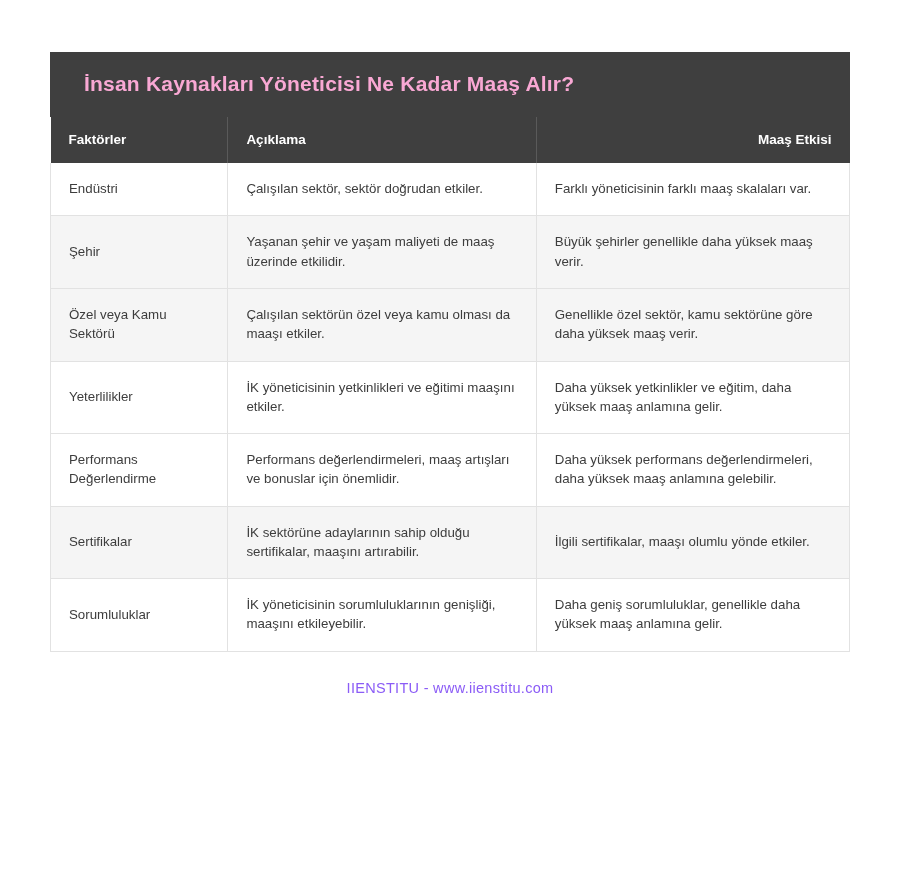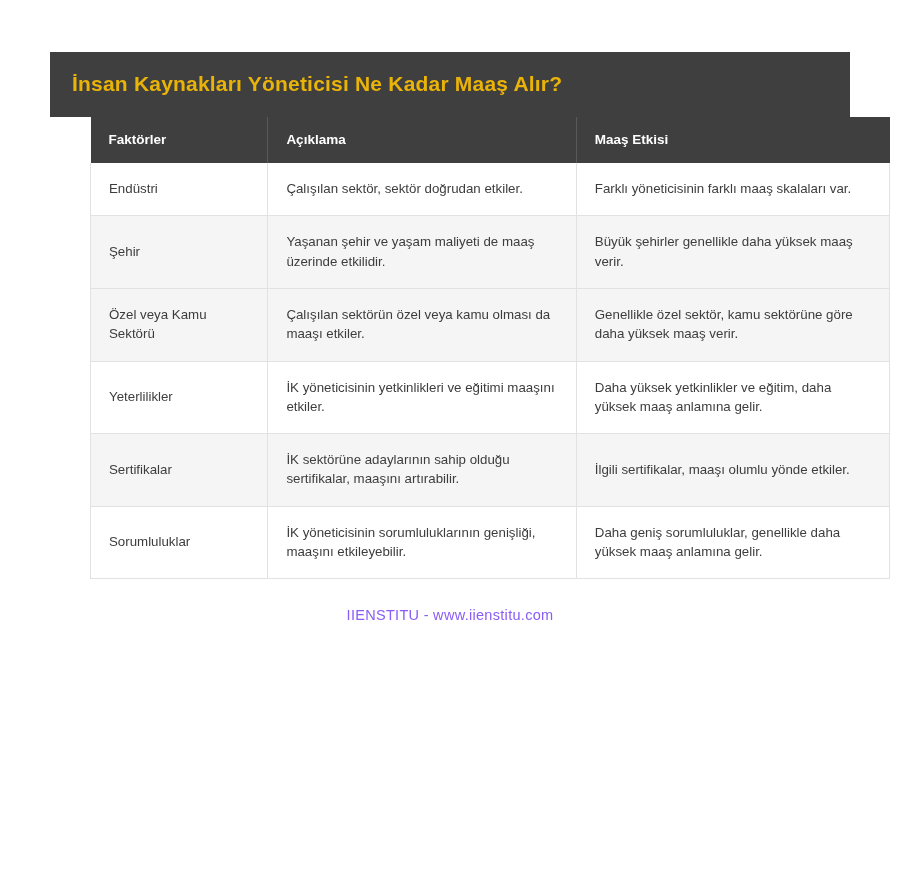--- a/index.html
+++ b/index.html
@@ -18,45 +18,45 @@
     width: 900px;
     height: 871px;
     padding: 52px 50px 0 50px;
     background: #ffffff;
   }
   .table-wrap {
     width: 800px;
   }
   .title-bar {
     background: #3f3f3f;
-    color: #eab308;
-    padding: 19px 22px 21px 22px;
+    color: #f9a8d4;
+    padding: 19px 22px 21px 34px;
     font-size: 21px;
     font-weight: bold;
     letter-spacing: 0.2px;
     line-height: 1.2;
   }
   table.data {
     width: 100%;
     border-collapse: collapse;
     table-layout: fixed;
-    margin-left: 40px;
   }
   table.data thead th {
     background: #3f3f3f;
     color: #ffffff;
     font-size: 13.5px;
     font-weight: bold;
     text-align: left;
     padding: 15px 18px 16px 18px;
     border-right: 1px solid #5a5a5a;
     vertical-align: middle;
   }
   table.data thead th:last-child {
     border-right: none;
+    text-align: right;
   }
   table.data tbody td {
     font-size: 13.3px;
     color: #3d3d3d;
     line-height: 1.45;
     padding: 16px 18px 17px 18px;
     vertical-align: middle;
     border-right: 1px solid #e2e2e2;
     border-bottom: 1px solid #e2e2e2;
   }
@@ -118,20 +118,25 @@
         <tr class="even">
           <td>Özel veya Kamu Sektörü</td>
           <td>Çalışılan sektörün özel veya kamu olması da maaşı etkiler.</td>
           <td>Genellikle özel sektör, kamu sektörüne göre daha yüksek maaş verir.</td>
         </tr>
         <tr class="odd">
           <td>Yeterlilikler</td>
           <td>İK yöneticisinin yetkinlikleri ve eğitimi maaşını etkiler.</td>
           <td>Daha yüksek yetkinlikler ve eğitim, daha yüksek maaş anlamına gelir.</td>
         </tr>
+        <tr class="odd">
+          <td>Performans Değerlendirme</td>
+          <td>Performans değerlendirmeleri, maaş artışları ve bonuslar için önemlidir.</td>
+          <td>Daha yüksek performans değerlendirmeleri, daha yüksek maaş anlamına gelebilir.</td>
+        </tr>
         <tr class="even">
           <td>Sertifikalar</td>
           <td>İK sektörüne adaylarının sahip olduğu sertifikalar, maaşını artırabilir.</td>
           <td>İlgili sertifikalar, maaşı olumlu yönde etkiler.</td>
         </tr>
         <tr class="odd">
           <td>Sorumluluklar</td>
           <td>İK yöneticisinin sorumluluklarının genişliği, maaşını etkileyebilir.</td>
           <td>Daha geniş sorumluluklar, genellikle daha yüksek maaş anlamına gelir.</td>
         </tr>

